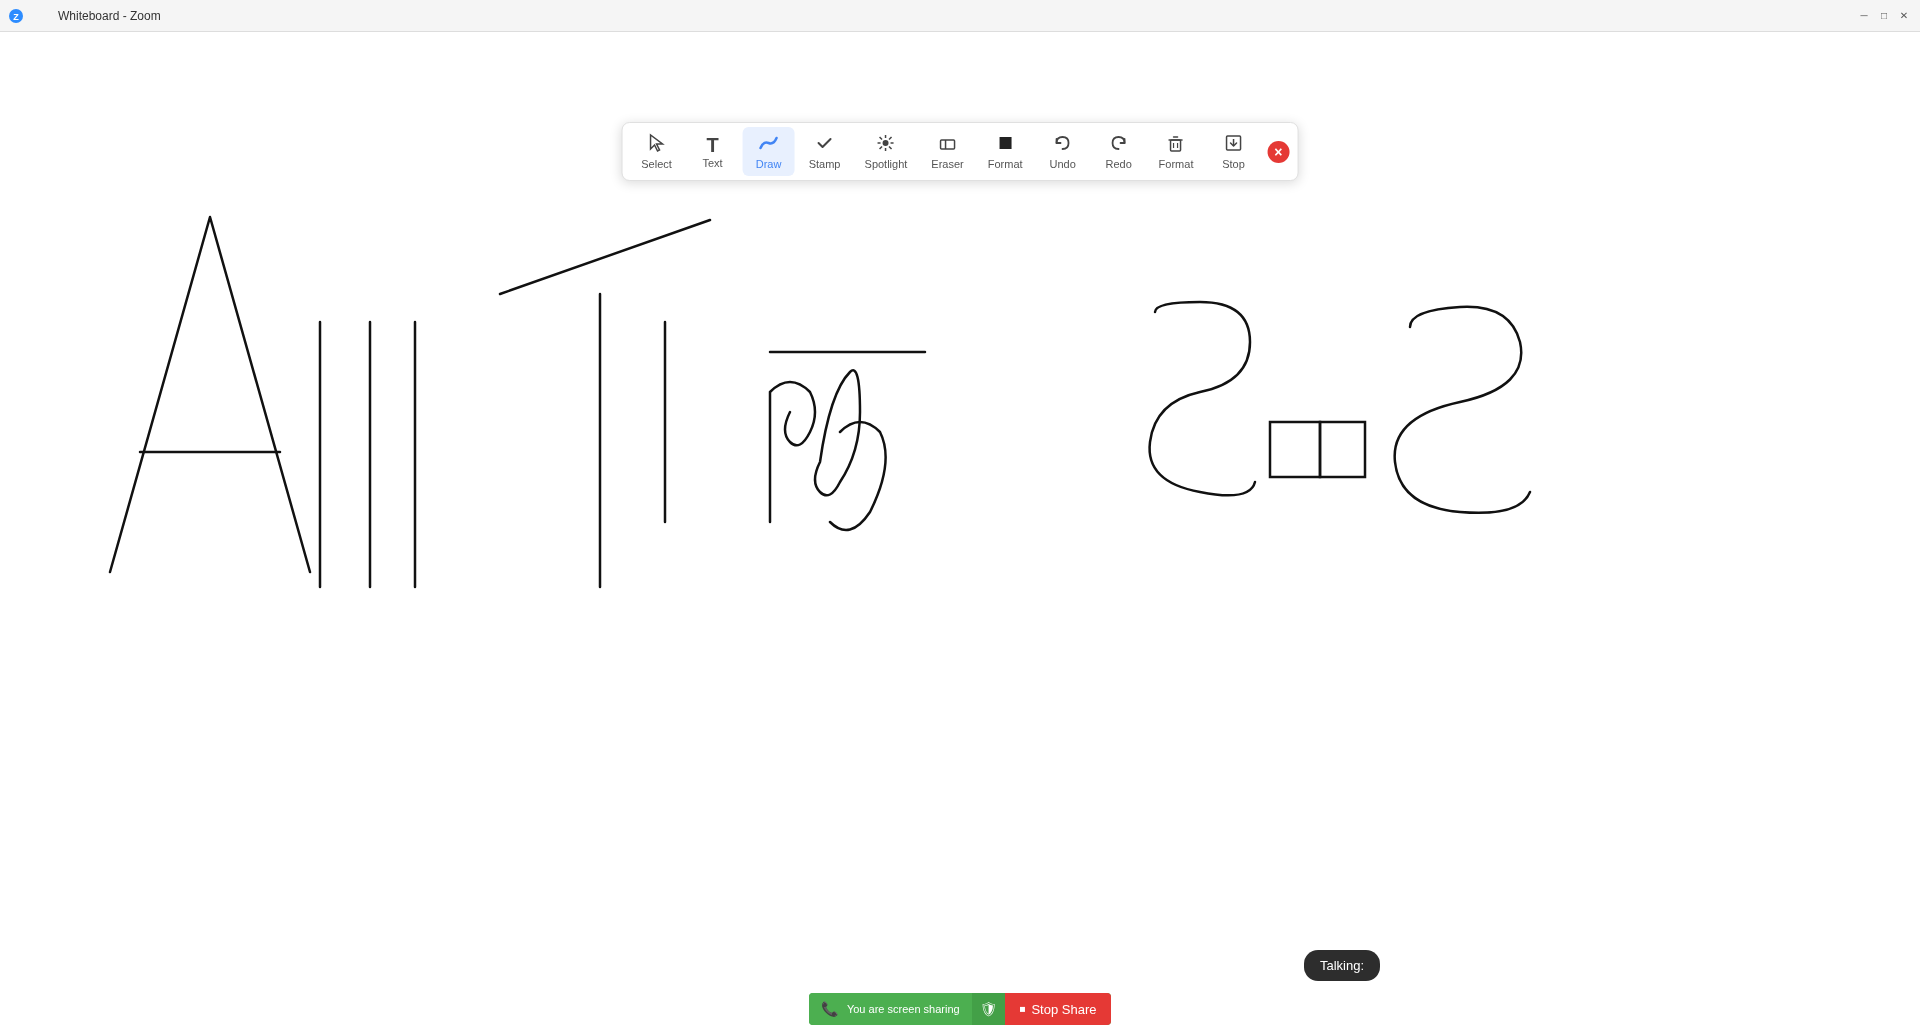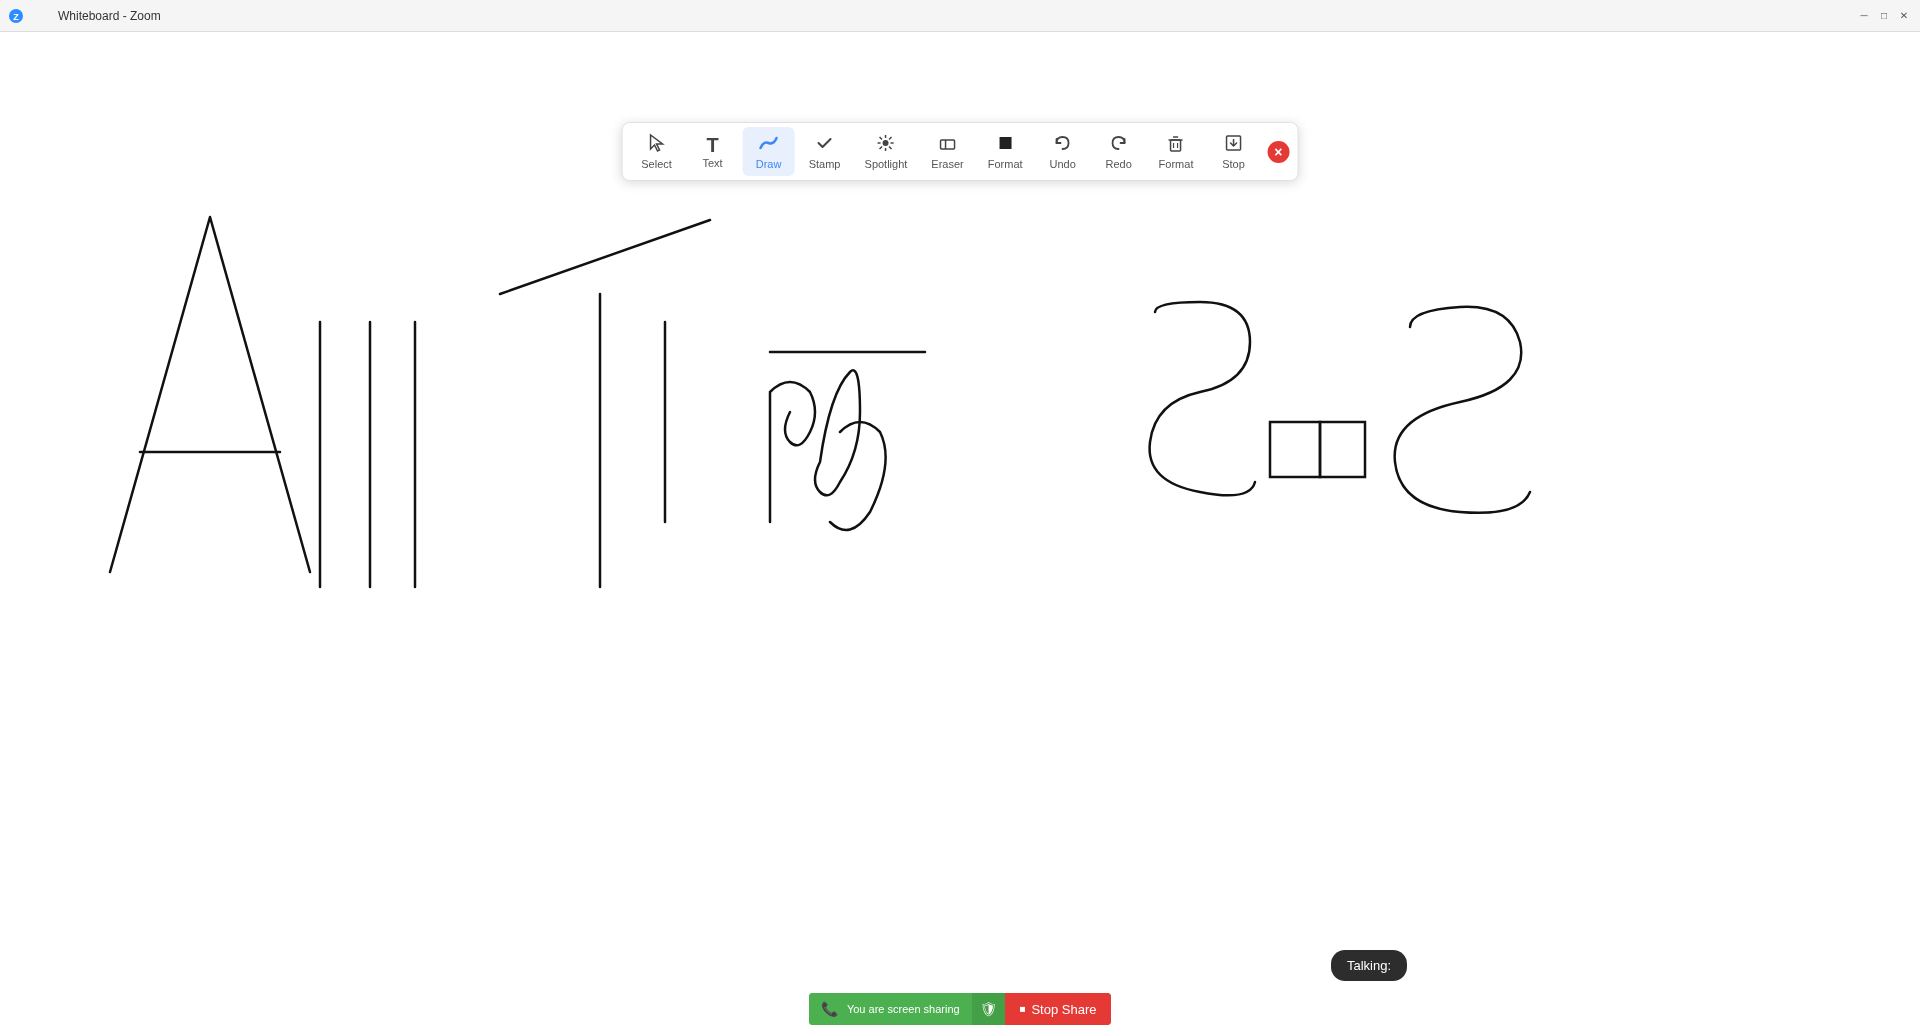--- a/index.html
+++ b/index.html
@@ -196,21 +196,21 @@
       border: none;
     }
     #stop-share-btn .stop-icon {
       font-size: 12px;
     }
 
     
     #talking-indicator {
       position: absolute;
       bottom: 48px;
-      right: 513px;
+      right: 540px;
       background: #2d2d2d;
       color: white;
       font-size: 13px;
       padding: 8px 16px;
       border-radius: 14px;
       display: flex;
       align-items: center;
       gap: 6px;
     }
   </style>

